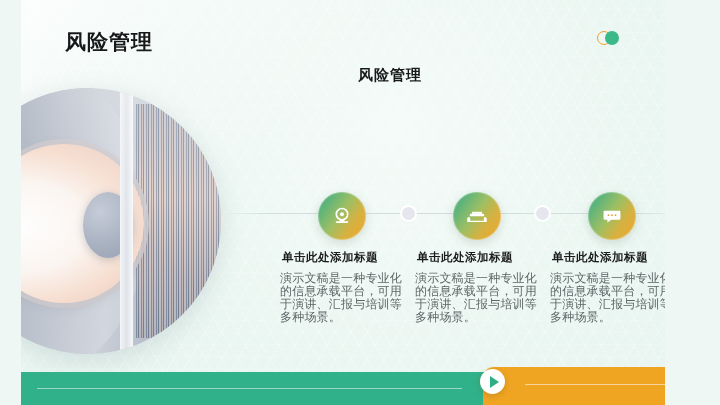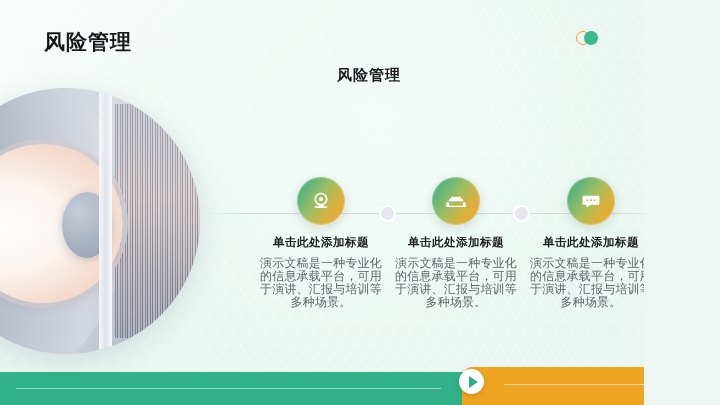--- a/index.html
+++ b/index.html
@@ -5,20 +5,21 @@
   html,body{margin:0;padding:0;}
   body{
     width:720px;height:405px;overflow:hidden;
     font-family:"Liberation Sans","DejaVu Sans",sans-serif;
     background:#eef7f3;
   }
   #slide{
     position:relative;width:644px;height:405px;overflow:hidden;
     background:
       radial-gradient(circle at 58% 30%, #f4fbf8 0%, #eaf6f1 55%, #e6f4ef 100%);
+    margin-left: 21px;
   }
   
   #texture{
     position:absolute;inset:0;
     background-image:
       repeating-linear-gradient(60deg, rgba(255,255,255,.55) 0 1px, rgba(255,255,255,0) 1px 14px),
       repeating-linear-gradient(-60deg, rgba(255,255,255,.55) 0 1px, rgba(255,255,255,0) 1px 14px),
       repeating-linear-gradient(0deg, rgba(255,255,255,.35) 0 1px, rgba(255,255,255,0) 1px 12px);
     opacity:.55;pointer-events:none;
   }
@@ -105,21 +106,21 @@
     position:absolute;left:200px;top:213px;width:470px;height:1px;
     background:linear-gradient(90deg, rgba(200,214,210,0) 0%, #cfdedb 10%, #cfdedb 88%, rgba(200,214,210,0) 100%);
   }
   .tl-node{
     position:absolute;top:207px;width:13px;height:13px;border-radius:50%;
     background:#e6e6ee;box-shadow:0 0 0 2px rgba(255,255,255,.9);
   }
   .tl-node.n1{left:381px;}
   .tl-node.n2{left:515px;}
 
-  .col{position:absolute;top:177px;width:152px;text-align:center;}
+  .col{position:absolute;top:192px;width:152px;text-align:left;}
   .col.c1{left:245px;}
   .col.c2{left:380px;}
   .col.c3{left:515px;}
 
   .badge{
     position:relative;width:48px;height:48px;border-radius:50%;margin:0 auto;
     background:linear-gradient(125deg,#3faa7f 0%, #63b579 22%, #9dbf63 46%, #d7b140 70%, #eea72b 100%);
     box-shadow:0 3px 10px rgba(120,140,120,.25), inset 0 0 0 1px rgba(255,255,255,.25);
     display:flex;align-items:center;justify-content:center;
   }

